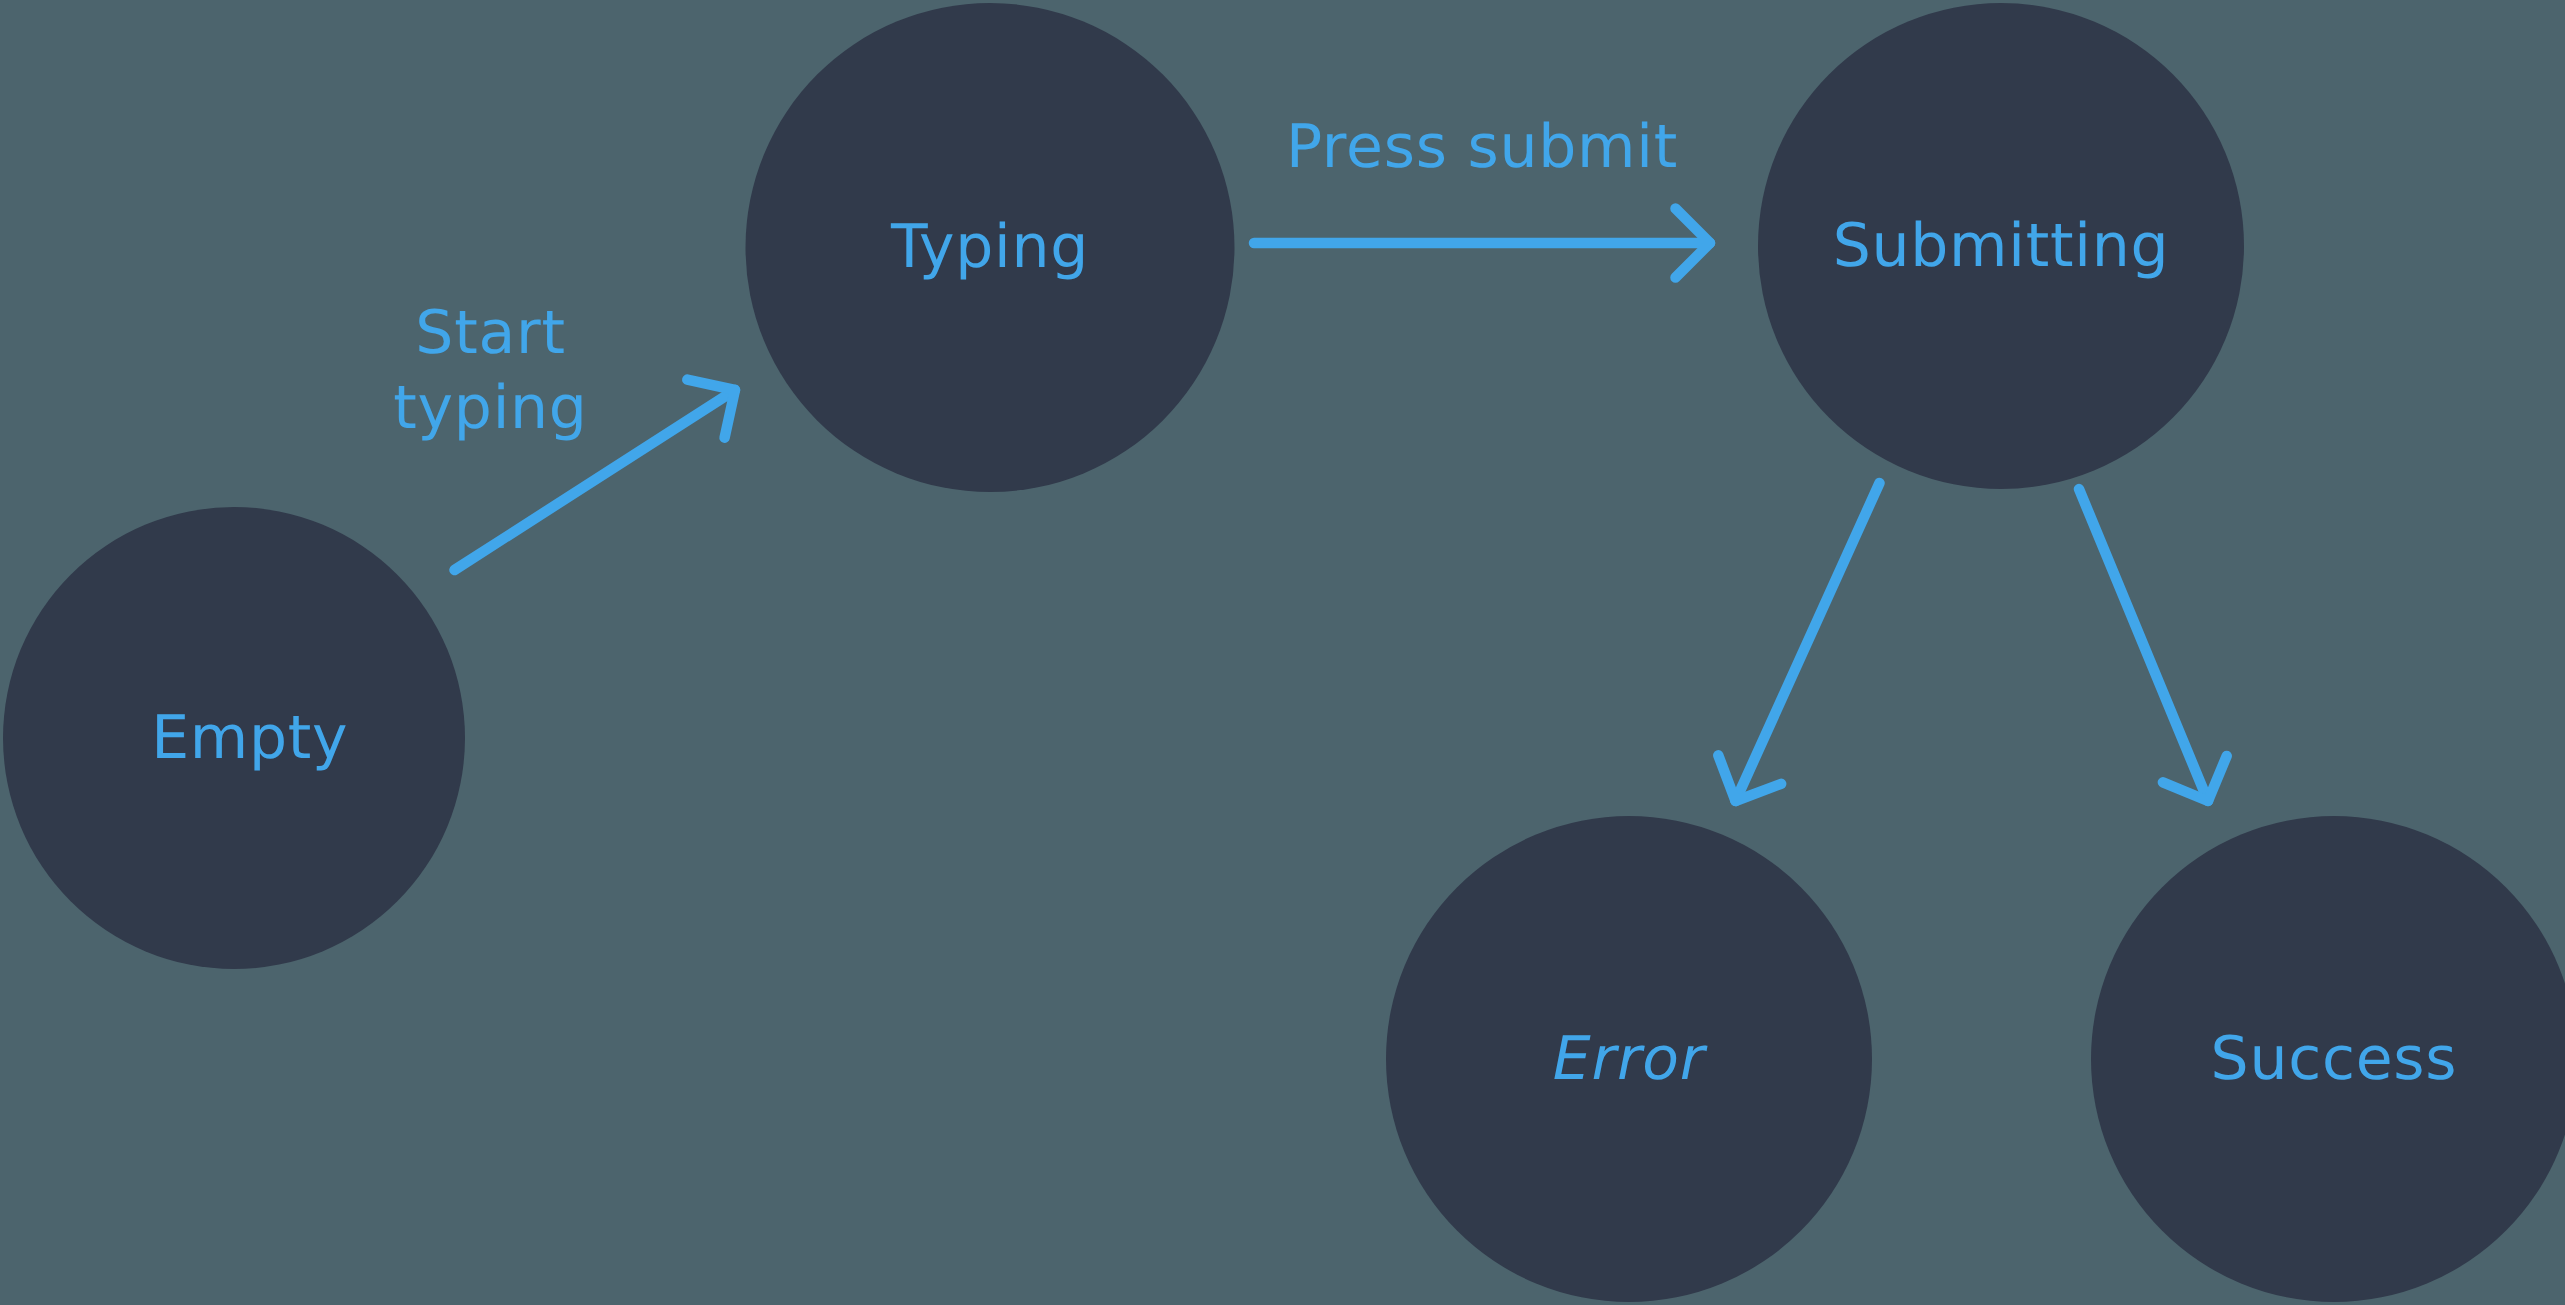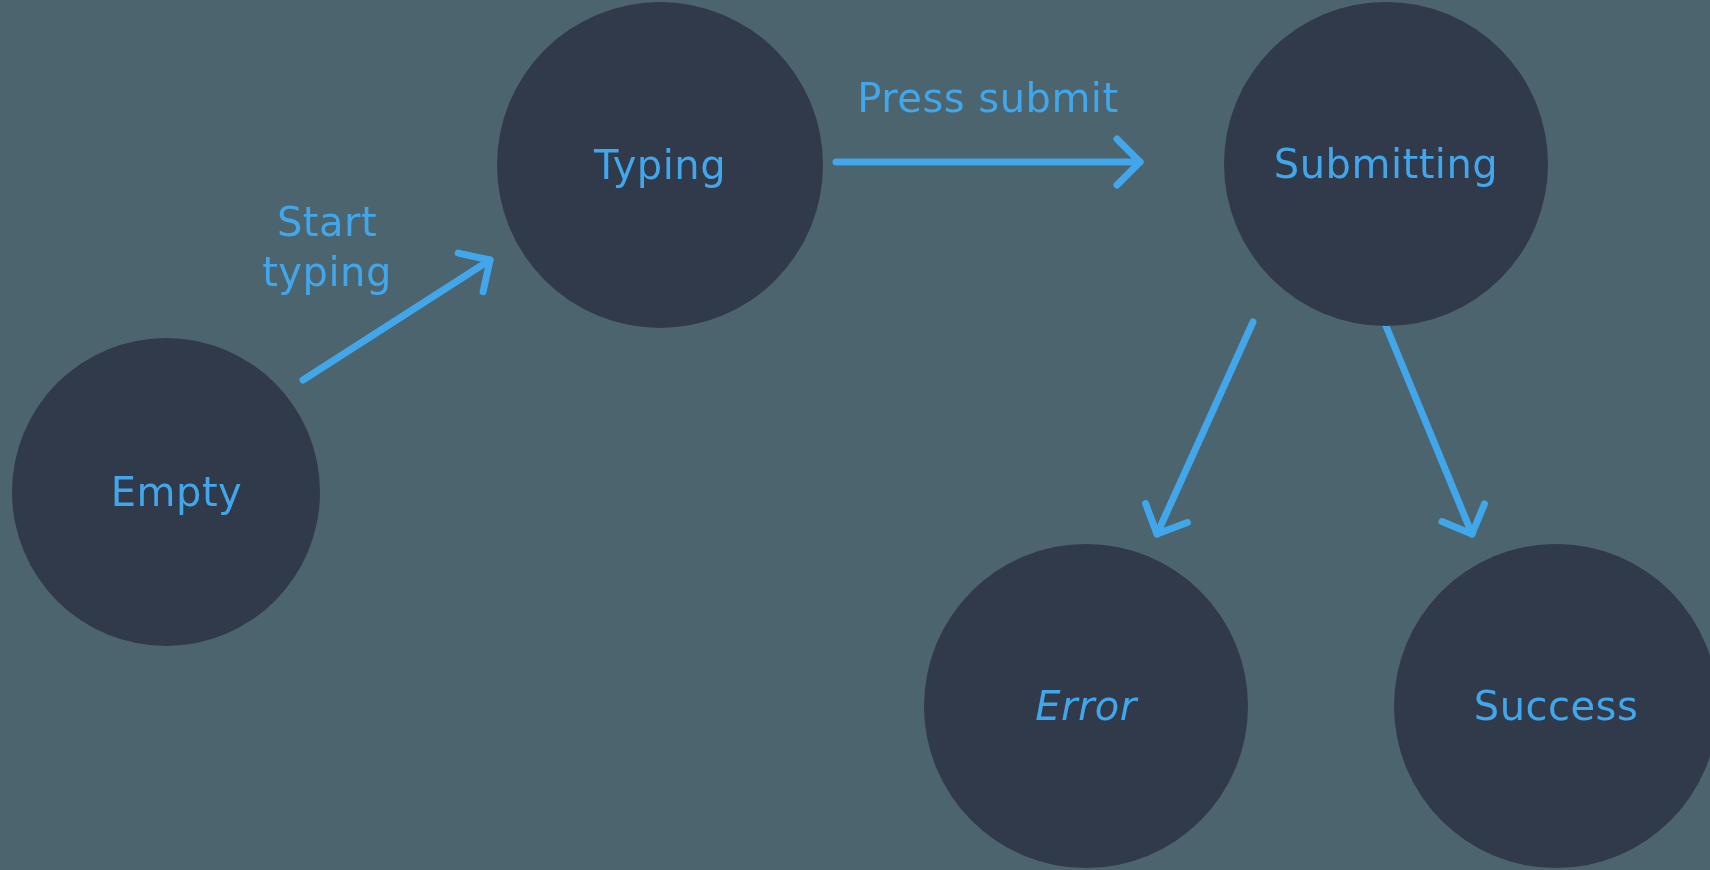--- a/index.html
+++ b/index.html
@@ -38,23 +38,23 @@
     display: flex;
     align-items: center;
     justify-content: center;
   }
   .node-label {
     color: var(--accent);
     font-size: 40px;
     letter-spacing: 0.5px;
     white-space: nowrap;
   }
-  .node-empty      { left: 12px;    top: 338px; width: 308px; height: 308px; padding-left: 21px; }
+  .node-empty      { left: 2px;    top: 338px; width: 308px; height: 308px; padding-left: 21px; }
   .node-typing     { left: 497px;  top: 2px;   width: 326px; height: 326px; }
-  .node-submitting { left: 1224px; top: 2px;   width: 324px; height: 324px; text-align: right; }
+  .node-submitting { left: 1172px; top: 2px;   width: 324px; height: 324px; text-align: right; }
   .node-error      { left: 924px;  top: 544px; width: 324px; height: 324px; font-style: italic; }
   .node-success    { left: 1394px; top: 544px; width: 324px; height: 324px; }
   .edge-label {
     position: absolute;
     color: var(--accent);
     font-size: 40px;
     line-height: 50px;
     letter-spacing: 0.5px;
     text-align: center;
     margin-top: 12px;

